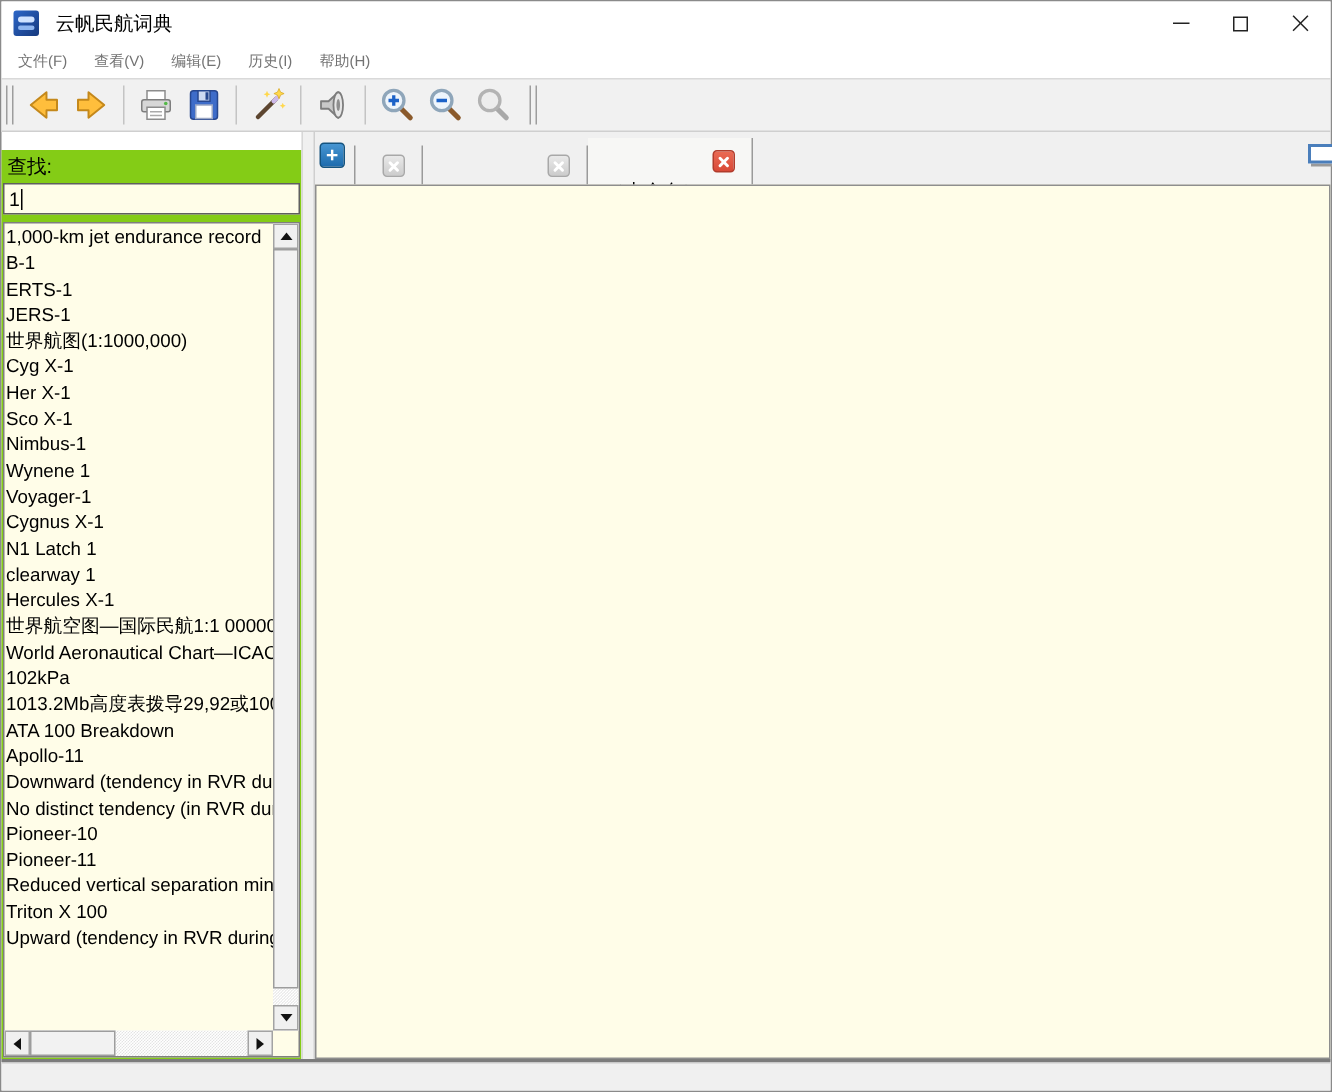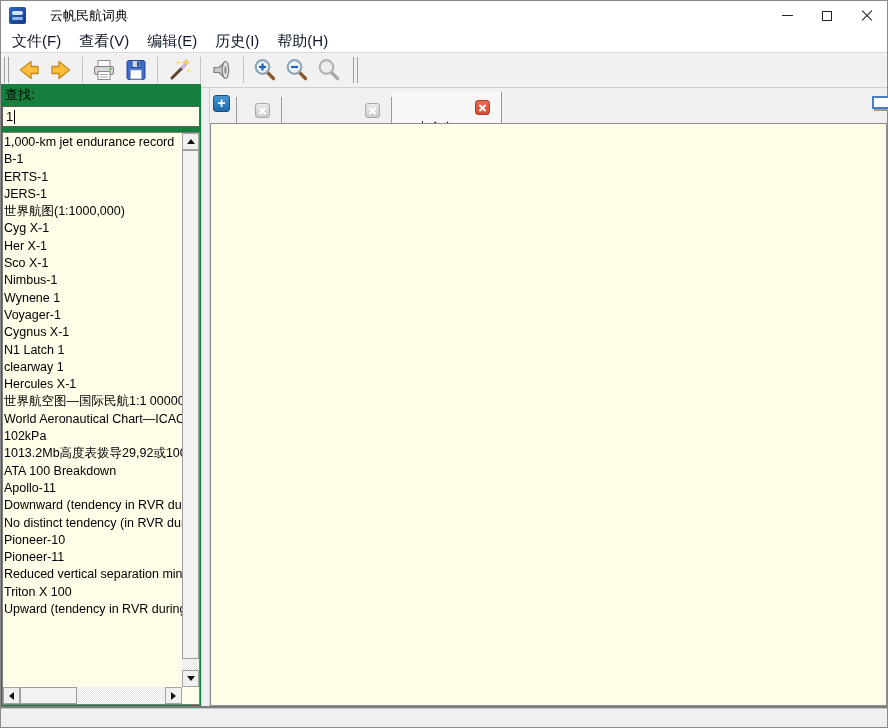--- a/index.html
+++ b/index.html
@@ -10,41 +10,41 @@
     box-shadow: inset 0 0 0 1px #8a8a8a;
   }
   
   .titlebar { position:absolute; left:1px; top:1px; right:1px; height:29px; background:#ffffff; display:flex; align-items:center; }
   .app-icon { width:17px; height:17px; margin-left:8px; border-radius:2px;
     background:linear-gradient(135deg,#2d67c8 0%,#16397e 100%); position:relative; }
   .app-icon::before { content:""; position:absolute; left:3px; top:4px; width:11px; height:4px;
     background:#cfe2ff; border-radius:2px; }
   .app-icon::after { content:""; position:absolute; left:3px; top:10px; width:11px; height:3px;
     background:#8fb6f0; border-radius:2px; }
-  .title-text { margin-left:24px; font-size:13px; color:#000; }
+  .title-text { margin-left:11px; font-size:13px; color:#000; }
   .win-controls { margin-left:auto; display:flex; height:100%; }
   .win-btn { width:40px; height:100%; display:flex; align-items:center; justify-content:center; }
   .glyph-min { width:11px; height:1px; background:#222; }
   .glyph-max { width:10px; height:10px; border:1px solid #222; }
   .glyph-close { position:relative; width:12px; height:12px; }
   .glyph-close::before,.glyph-close::after { content:""; position:absolute; left:-1px; top:5px; width:14px; height:1px; background:#222; }
   .glyph-close::before { transform:rotate(45deg); }
   .glyph-close::after  { transform:rotate(-45deg); }
   
   .menubar { position:absolute; left:1px; top:30px; right:1px; height:22px; background:#ffffff;
     display:flex; align-items:center; padding-left:2px; }
-  .menu-item { font-size:15px; color:#0f172a; padding:2px 9px; }
+  .menu-item { font-size:10px; color:#737373; padding:2px 9px; }
   
   .toolbar { position:absolute; left:1px; top:52px; right:1px; height:36px; background:#f1f1f1;
     border-top:1px solid #d9d9d9; border-bottom:1px solid #cfcfcf; display:flex; align-items:center; }
   .grip { width:5px; height:26px; margin:0 4px 0 3px; border-left:1px solid #9d9d9d; border-right:1px solid #9d9d9d; }
   .tb-btn { width:30px; height:30px; display:flex; align-items:center; justify-content:center; margin:0 1px; }
   .tb-sep { width:1px; height:26px; background:#c4c4c4; margin:0 5px; }
   
-  .sidebar { position:absolute; left:1px; top:84px; width:200px; bottom:22px; background:#15803d; }
+  .sidebar { position:absolute; left:1px; top:100px; width:200px; bottom:22px; background:#84cc16; }
   .search-label { position:absolute; left:4px; top:2px; font-size:13px; color:#000; }
   .search-box { position:absolute; left:1px; top:22px; width:198px; height:21px; background:#fffde8;
     border:1px solid #5f5f5f; font-size:13px; display:flex; align-items:center; padding-left:3px; }
   .caret { width:1px; height:14px; background:#000; margin-left:1px; }
   .listbox { position:absolute; left:1px; top:48px; width:198px; bottom:1px; background:#fffde8;
     border:1px solid #7f7f7f; }
   .list-rows { position:absolute; left:0; top:1px; right:17px; bottom:17px; overflow:hidden; padding-left:1px; }
   .list-row { height:17.3px; line-height:17.3px; font-size:12.5px; color:#000; white-space:nowrap; overflow:hidden; }
   
   .vscroll { position:absolute; top:0; right:0; bottom:17px; width:17px;

